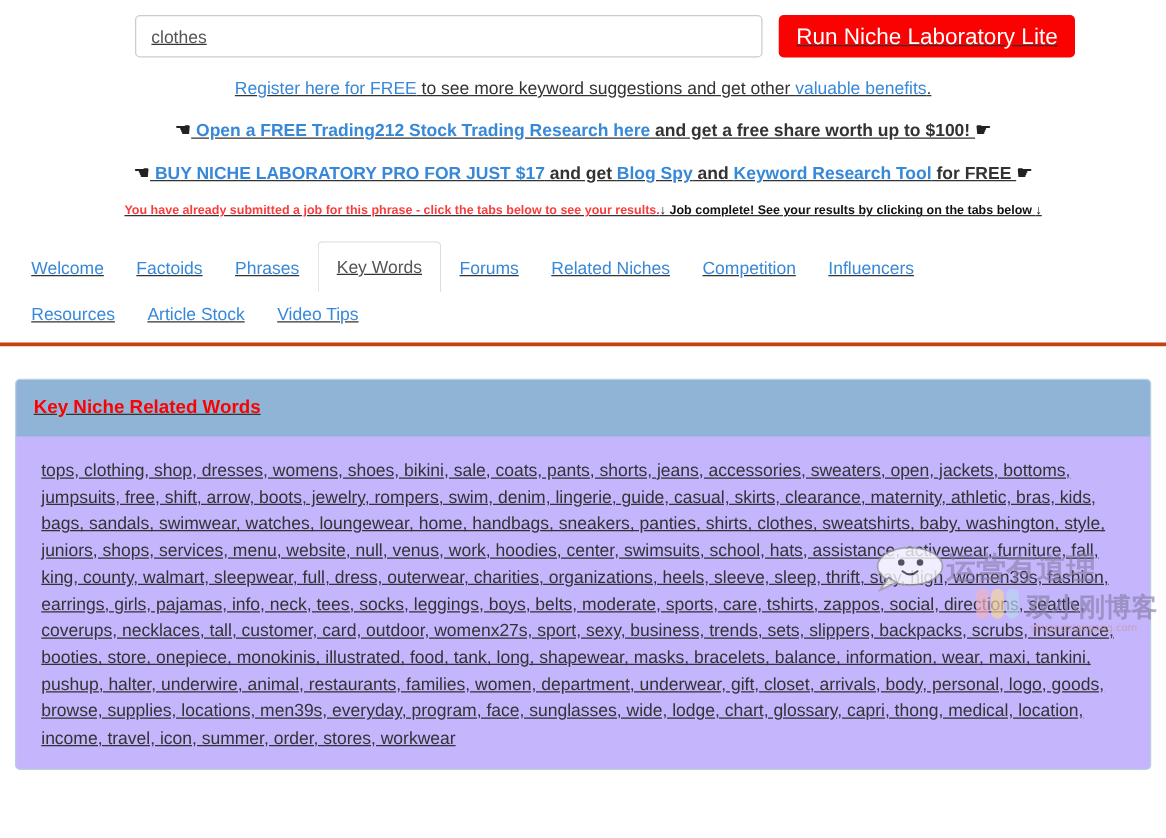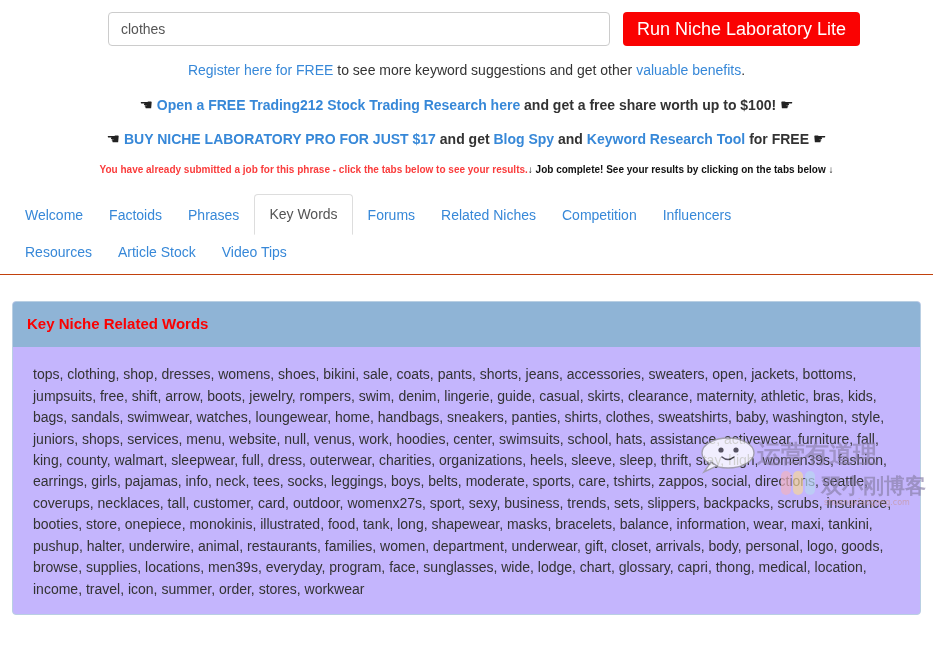--- a/index.html
+++ b/index.html
@@ -13,20 +13,21 @@
     background: #ffffff;
     font-family: "Liberation Sans", sans-serif;
     color: #333333;
   }
 
   .page {
     position: relative;
     width: 933px;
     height: 513px;
     background: #ffffff;
+    text-decoration: underline;
   }
 
   
   .search-row {
     display: flex;
     align-items: center;
     gap: 13px;
     padding: 12px 0 0 108px;
   }
   .search-input {
@@ -87,21 +88,21 @@
     color: #fa3c3c;
     font-weight: bold;
   }
   .alert .dark { color: #111111; }
   .arrow-down { color: #111111; font-weight: bold; }
 
   
   .tabs-wrap {
     margin-top: 16px;
     padding: 0 6px;
-    border-bottom: 1px solid #c2410c;
+    border-bottom: 3px solid #c2410c;
   }
   .tabs {
     display: flex;
     flex-wrap: wrap;
     list-style: none;
     margin: 0;
     padding: 0 0 0 6px;
     align-items: flex-end;
   }
   .tab {

